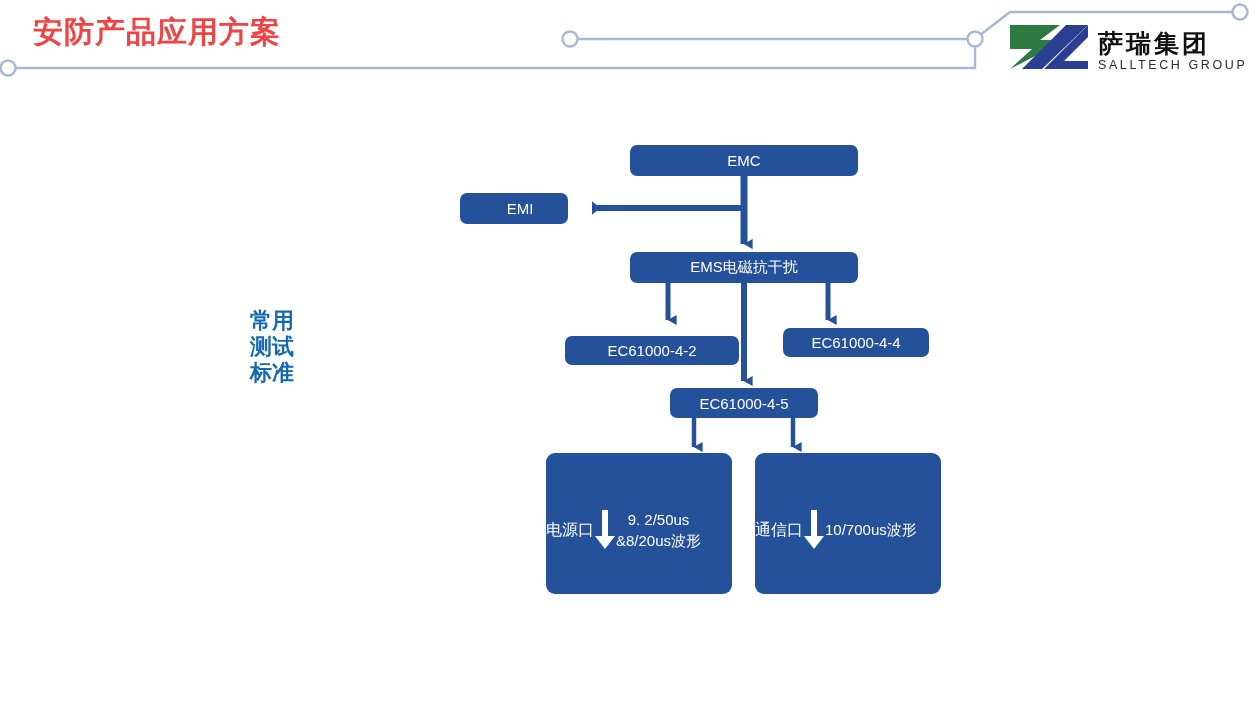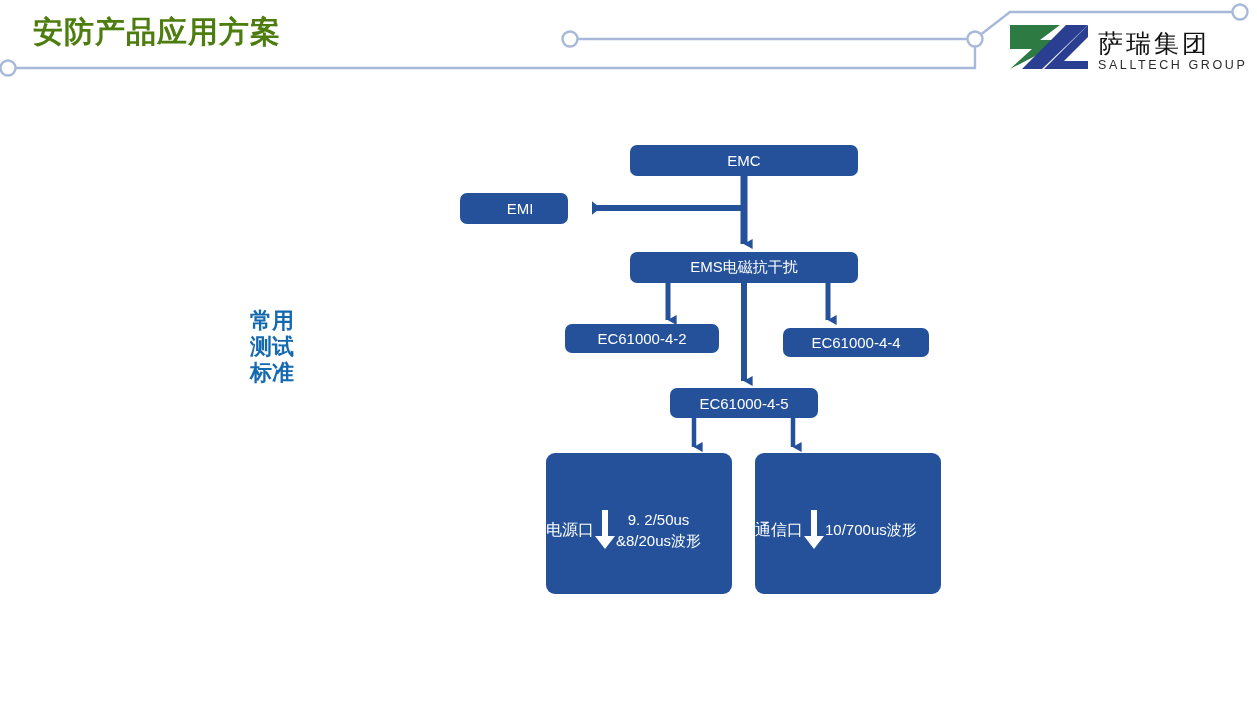--- a/index.html
+++ b/index.html
@@ -23,21 +23,21 @@
     left: 0; top: 0;
     width: 1257px; height: 92px;
     pointer-events: none;
   }
   #slide-title {
     position: absolute;
     left: 33px; top: 12px;
     font-size: 30px;
     font-weight: bold;
     letter-spacing: 1px;
-    color: #4d7c0f;
+    color: #ef4444;
     white-space: nowrap;
   }
 
   
   #logo {
     position: absolute;
     left: 1008px; top: 20px;
     width: 242px; height: 54px;
     display: flex;
     align-items: center;
@@ -45,21 +45,21 @@
   }
   #logo-mark { width: 82px; height: 48px; flex: none; }
   #logo-text {
     display: flex;
     flex-direction: column;
     justify-content: center;
     line-height: 1;
   }
   #logo-cn {
     font-size: 25px;
-    font-weight: normal;
+    font-weight: bold;
     letter-spacing: 3px;
     color: #111111;
     white-space: nowrap;
     margin-top: 8px;
   }
   #logo-en {
     font-size: 12.5px;
     letter-spacing: 2.6px;
     color: #2b2b2b;
     white-space: nowrap;
@@ -108,21 +108,21 @@
     font-size: 15px;
     text-align: center;
     line-height: 1.35;
   }
   .inner-arrow { margin: 6px 0 8px 0; }
 
   
   #node-emc   { left: 630px; top: 145px; width: 228px; height: 31px; }
   #node-emi   { left: 460px; top: 193px; width: 108px; height: 31px; padding-left: 12px; }
   #node-ems   { left: 630px; top: 252px; width: 228px; height: 31px; }
-  #node-4-2   { left: 565px; top: 324px; width: 154px; height: 29px; }
+  #node-4-2   { left: 565px; top: 336px; width: 174px; height: 29px; }
   #node-4-4   { left: 783px; top: 328px; width: 146px; height: 29px; }
   #node-4-5   { left: 670px; top: 388px; width: 148px; height: 30px; }
   #node-power { left: 546px; top: 453px; width: 186px; height: 141px; }
   #node-comm  { left: 755px; top: 453px; width: 186px; height: 141px; }
 </style>
 </head>
 <body>
 
 <div id="slide">
 

